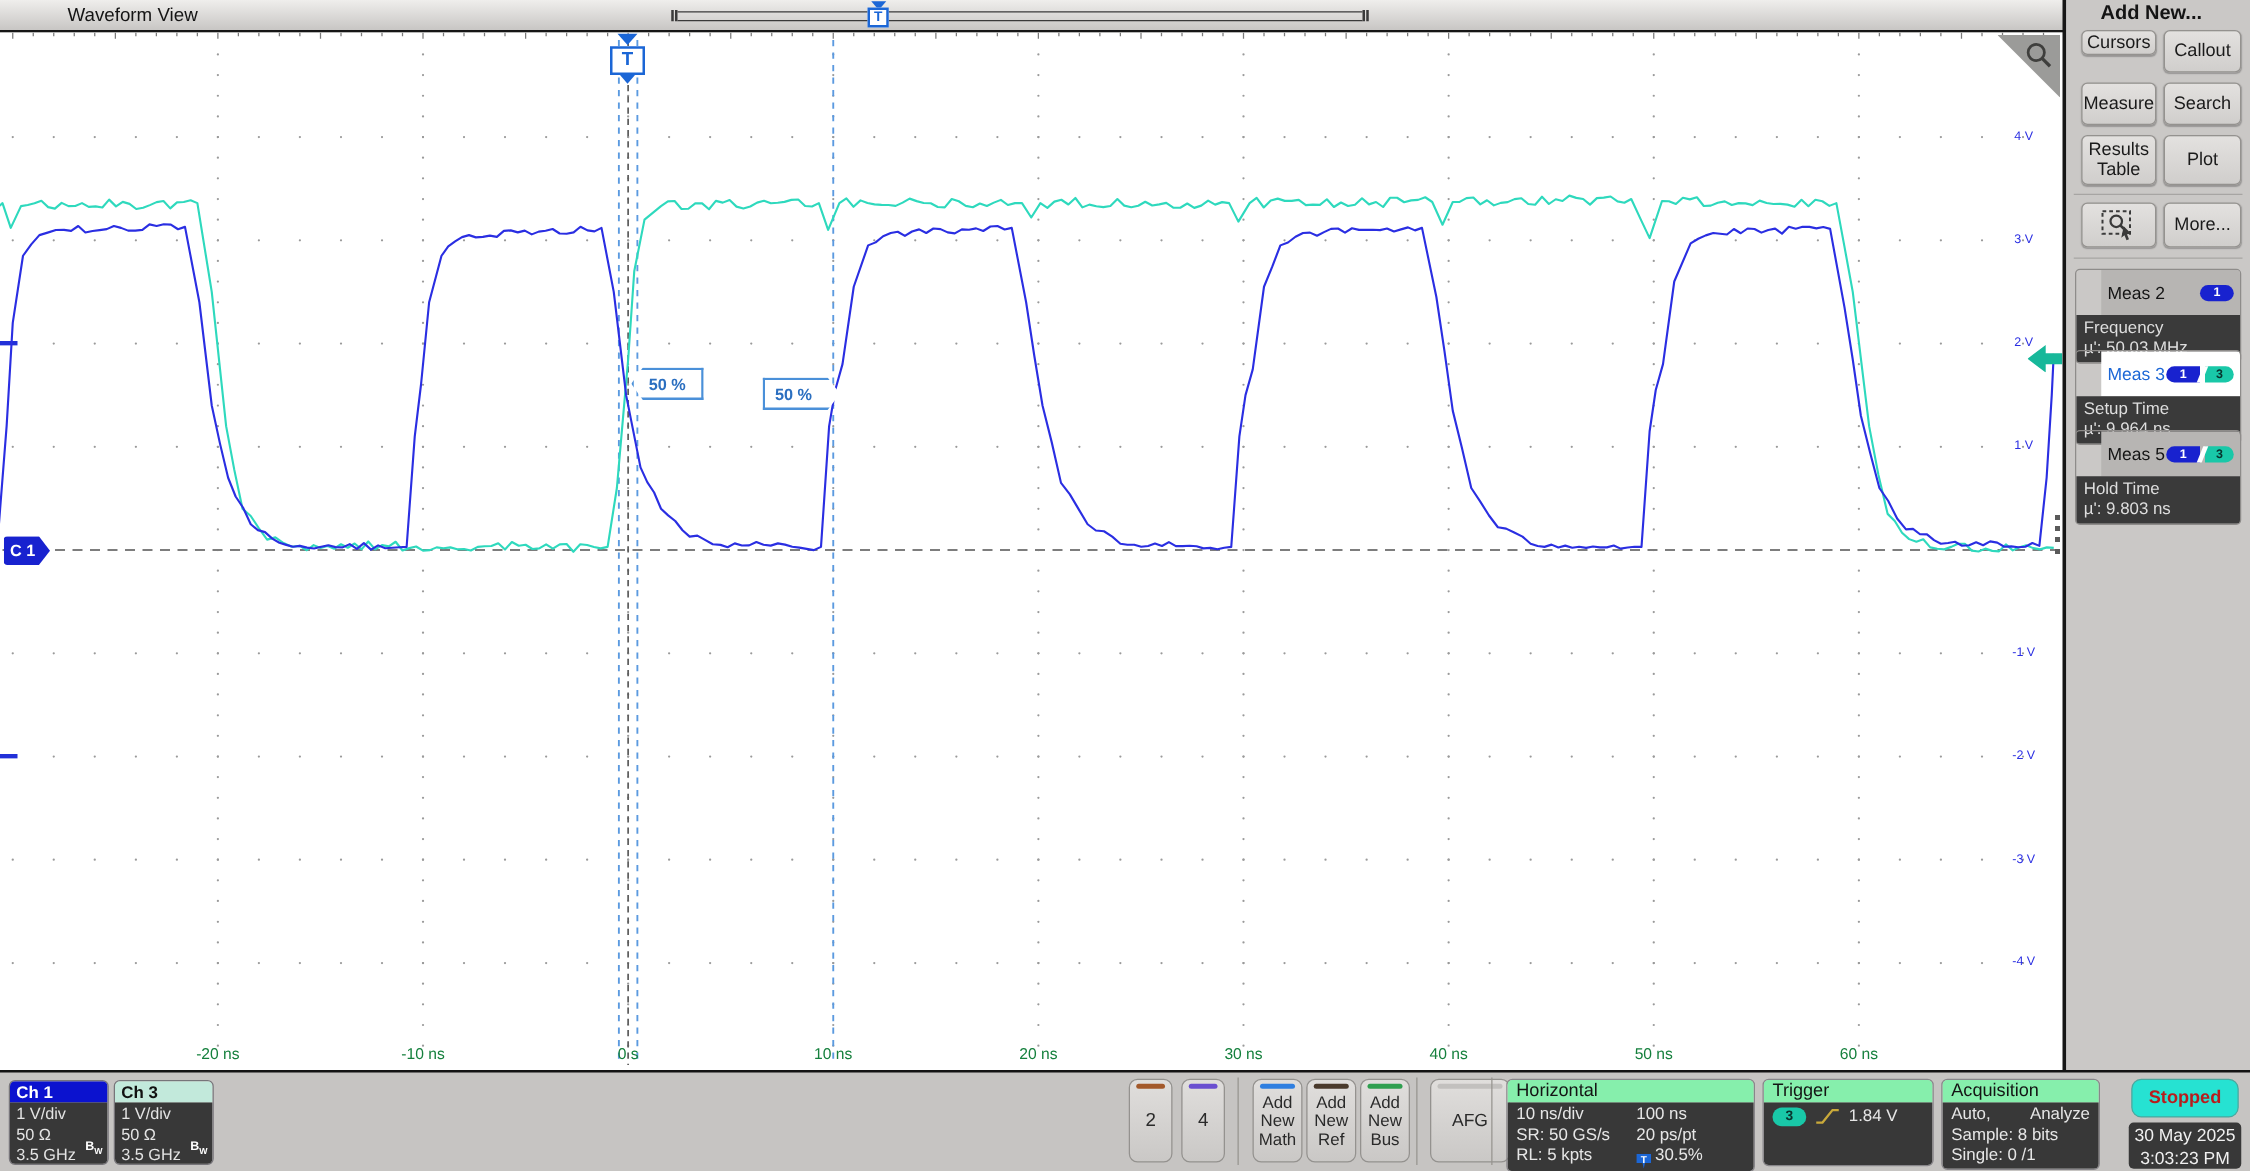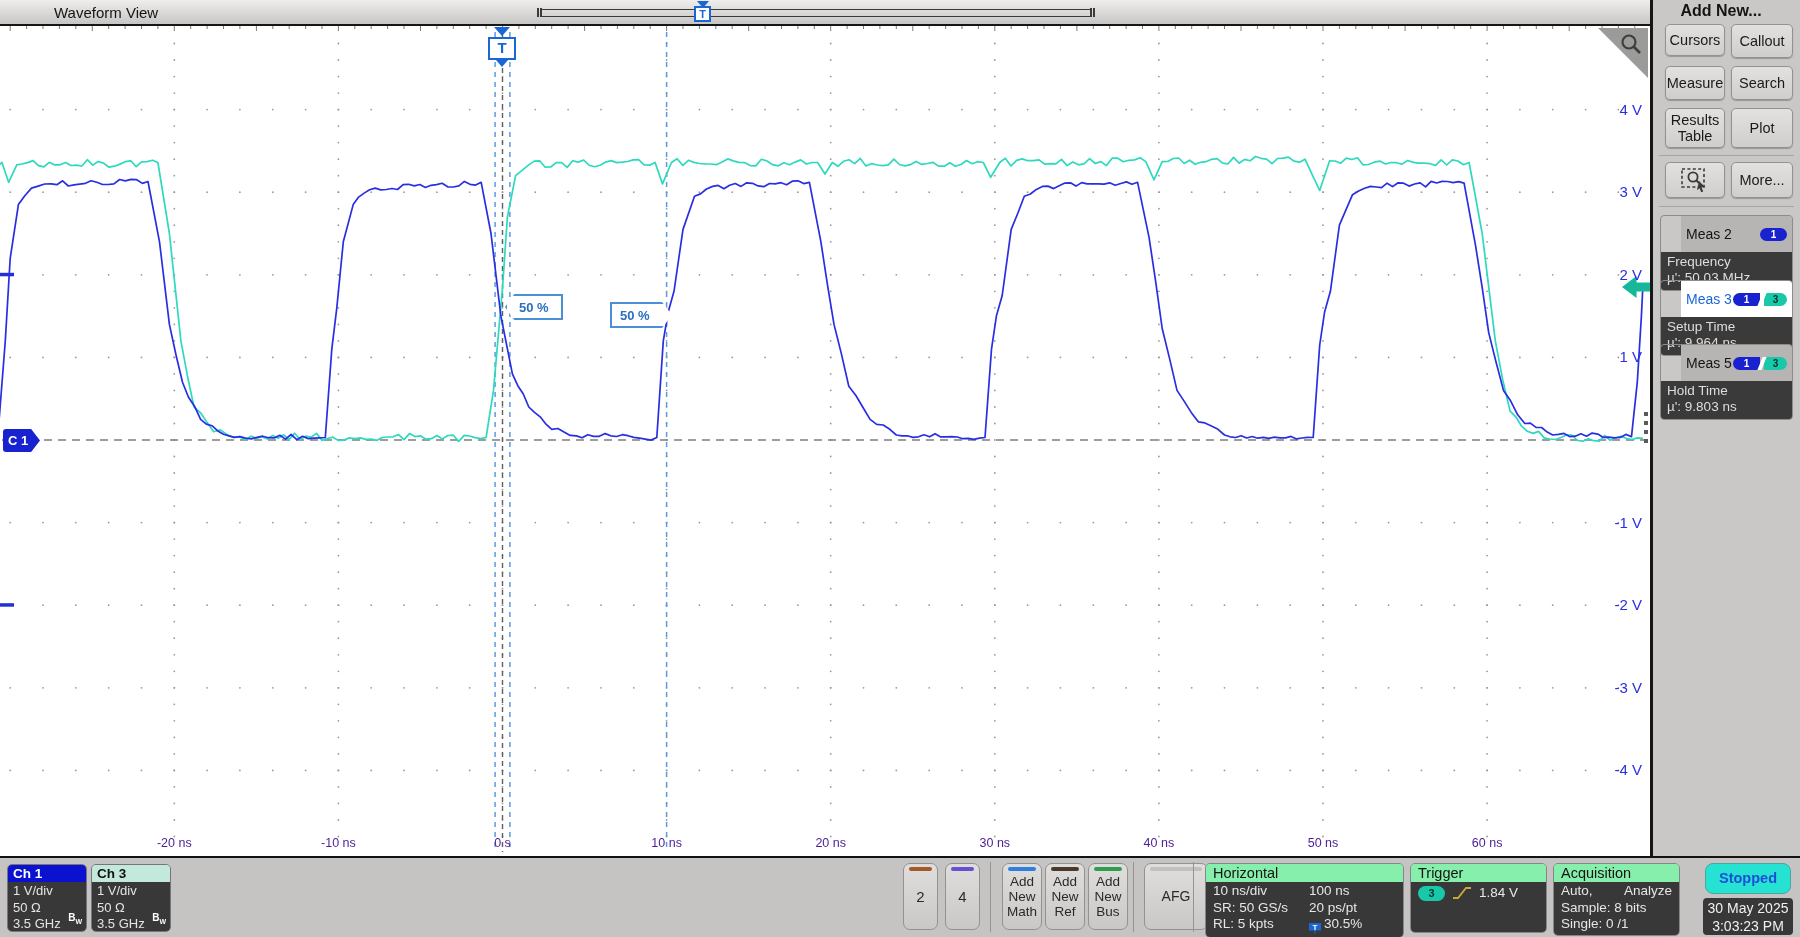--- a/index.html
+++ b/index.html
@@ -16,22 +16,22 @@
   .overview-bar::after  { content:""; position:absolute; left:0; right:0; bottom:0px; height:0; border-top:1.5px solid #3a3a3a; }
   .mini-trig { position:absolute; left:694px; top:1px; width:18px; height:24px; }
   .mini-trig .tri { position:absolute; left:3px; top:0; width:0; height:0; border-left:6px solid transparent; border-right:6px solid transparent; border-top:7px solid #1b66d6; }
   .mini-trig .box { position:absolute; left:0; top:5px; width:17px; height:16px; background:#fff; border:2px solid #1b66d6; color:#1b66d6; font-size:11px; font-weight:bold; text-align:center; line-height:12px; }
 
   
   .plot { position:absolute; left:0; top:26px; width:1652px; height:830px; background:#ffffff; }
   .main-divider { position:absolute; left:1650px; top:0; width:3px; height:856px; background:#161616; }
   #wave-svg { position:absolute; left:0; top:0; }
 
-  .y-label { position:absolute; width:46px; text-align:right; font-size:15px; color:#2a2ee2; height:16px; line-height:16px; }
-  .x-label { position:absolute; width:64px; text-align:center; font-size:12.5px; color:#4c1d95; top:810px; }
+  .y-label { position:absolute; width:46px; text-align:center; font-size:10px; color:#2a2ee2; height:16px; line-height:16px; }
+  .x-label { position:absolute; width:64px; text-align:center; font-size:12.5px; color:#15803d; top:810px; }
 
   .c1-tag { position:absolute; left:3px; top:403px; width:37px; height:23px; background:#1822cf; color:#fff;
     font-size:13px; font-weight:bold; line-height:23px; padding-left:5px;
     clip-path:polygon(0 0,76% 0,100% 50%,76% 100%,0 100%); border-radius:3px; }
 
   .trig-flag { position:absolute; left:488px; top:1px; width:29px; height:40px; }
   .trig-flag .tri { position:absolute; left:6px; top:0; width:0; height:0; border-left:8px solid transparent; border-right:8px solid transparent; border-top:9px solid #1b66d6; }
   .trig-flag .box { position:absolute; left:0; top:10px; width:28px; height:23px; background:#fff; border:2.5px solid #1b66d6; color:#1b66d6; font-weight:bold; font-size:15px; text-align:center; line-height:18px; }
   .trig-flag .tip { position:absolute; left:8px; top:33px; width:0; height:0; border-left:6px solid transparent; border-right:6px solid transparent; border-top:7px solid #1b66d6; }
 
@@ -87,21 +87,21 @@
   .info-box { position:absolute; top:5px; border-radius:5px; overflow:hidden; border:1px solid #88868a; }
   .info-head { height:18px; background:#86efac; color:#141414; font-size:14.5px; padding:0 7px; line-height:18px; }
   .info-body { background:#383838; color:#e6e6e6; font-size:13.5px; padding:1px 7px 2px; line-height:16.5px; }
   .hrow { display:flex; }
   .hrow .c1 { width:96px; }
   .trig-row { display:flex; align-items:center; gap:7px; padding-top:2px; }
   .trig-pill { width:27px; height:15px; background:#19c8a8; color:#09332d; border-radius:8px; font-size:11px; font-weight:bold; text-align:center; line-height:15px; }
   .tflag-ico { display:inline-block; width:12px; height:12px; background:#1b66d6; color:#fff; font-size:8px; font-weight:bold; text-align:center; line-height:9px; vertical-align:-2px; margin-right:3px;
     clip-path:polygon(0 0,100% 0,100% 62%,58% 62%,50% 100%,42% 62%,0 62%); }
 
-  .stopped-btn { position:absolute; left:1705px; top:5px; width:86px; height:31px; background:#26e2d2; color:#1d4ed8;
+  .stopped-btn { position:absolute; left:1705px; top:5px; width:86px; height:31px; background:#26e2d2; color:#b91c1c;
     border:1px solid #4aa79e; border-radius:8px; font-size:14.5px; font-weight:bold; text-align:center; line-height:29px; }
   .datetime { position:absolute; left:1703px; top:40px; width:90px; height:37px; background:#383838; color:#f0f0f0;
     border-radius:4px; font-size:14px; text-align:center; line-height:18px; padding-top:1px; }
 </style>
 </head>
 <body>
 
 <div id="app">
 
   <div class="title-bar">
@@ -1108,21 +1108,21 @@
         <div class="x-label" style="left: 1455.11px;">60 ns</div>
       </div>
   </div>
 
   <div class="main-divider"></div>
   <div class="splitter-dots" style="position: absolute; left: 1644px; top: 412px;"></div>
 
   <div class="right-panel">
     <div class="panel-title">Add New...</div>
 
-    <div class="pbtn" style="left:12px; top:24px; width:60px; height:32px;">Cursors</div>
+    <div class="pbtn" style="left:12px; top:24px; width:60px; height:20px;">Cursors</div>
     <div class="pbtn" style="left:78px; top:24px; width:62px; height:34px;">Callout</div>
     <div class="pbtn" style="left:12px; top:66px; width:60px; height:34px;">Measure</div>
     <div class="pbtn" style="left:78px; top:66px; width:62px; height:34px;">Search</div>
     <div class="pbtn" style="left:12px; top:108px; width:60px; height:40px; padding:0 6px;">Results Table</div>
     <div class="pbtn" style="left:78px; top:108px; width:62px; height:40px;">Plot</div>
 
     <div class="panel-sep" style="top:155px;"></div>
 
     <div class="pbtn" style="left:12px; top:162px; width:60px; height:36px;">
       <svg width="30" height="26" viewBox="0 0 30 26">

